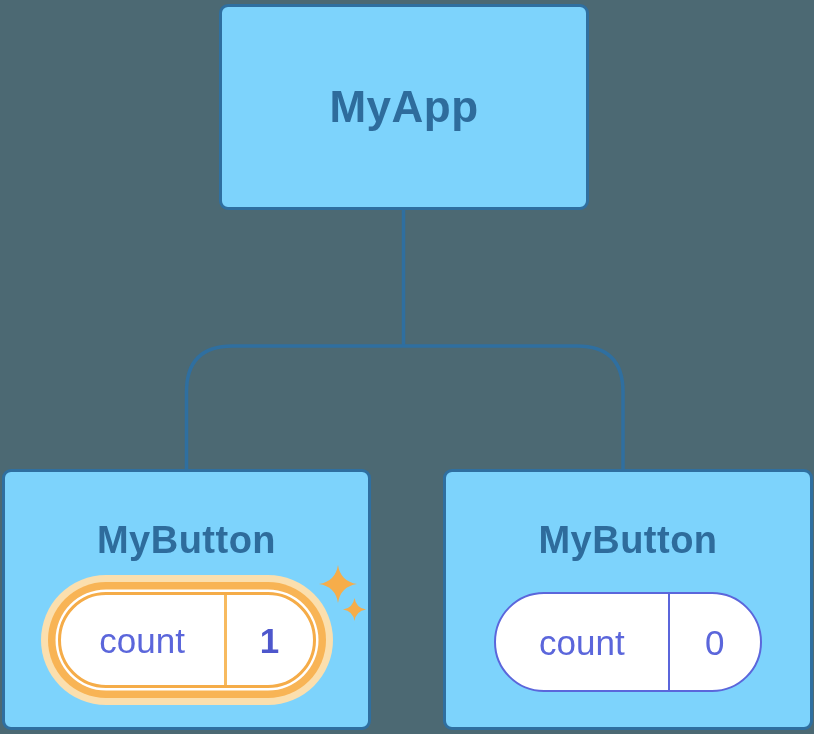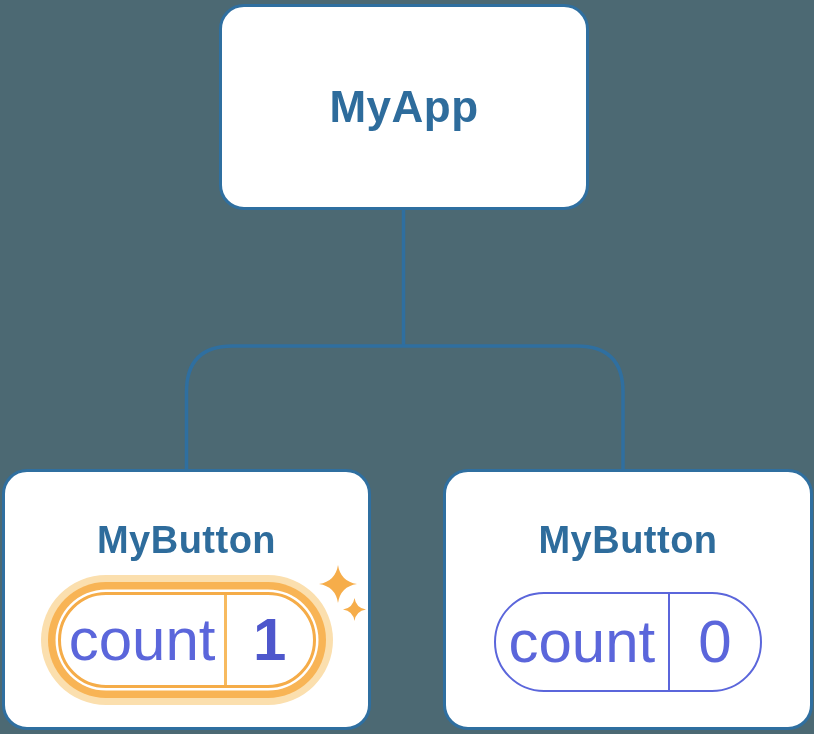--- a/index.html
+++ b/index.html
@@ -15,23 +15,23 @@
     position:absolute; inset:0;
     width:814px; height:734px;
   }
   .connectors path {
     fill:none;
     stroke:#2F6FA0;
     stroke-width:3.5;
   }
   .card {
     position:absolute;
-    background:#ffffff;
+    background:#7dd3fc;
     border:3px solid #2F6FA0;
-    border-radius:25px;
+    border-radius:9px;
   }
   .card.root {
     left:219px; top:4px; width:370px; height:206px;
     display:flex; align-items:center; justify-content:center;
   }
   .card.child { width:370px; height:261px; top:469px; }
   .card.child.left  { left:2px; width:369px; }
   .card.child.right { left:443px; }
   .card-title {
     color:#2E6C9C;
@@ -47,21 +47,21 @@
   .pill {
     position:absolute;
     left:50%; transform:translateX(-50%);
     display:flex; align-items:stretch;
     background:#ffffff;
     border-radius:999px;
     overflow:hidden;
   }
   .pill-label, .pill-value {
     display:flex; align-items:center; justify-content:center;
-    font-size:60px;
+    font-size:35px;
     color:#5B66DB;
     line-height:1;
   }
   .pill-label { flex:1.9; }
   .pill-value { flex:1; }
   
   .pill.normal {
     top:120px; width:268px; height:100px;
     border:2.5px solid #5B66DB;
   }

